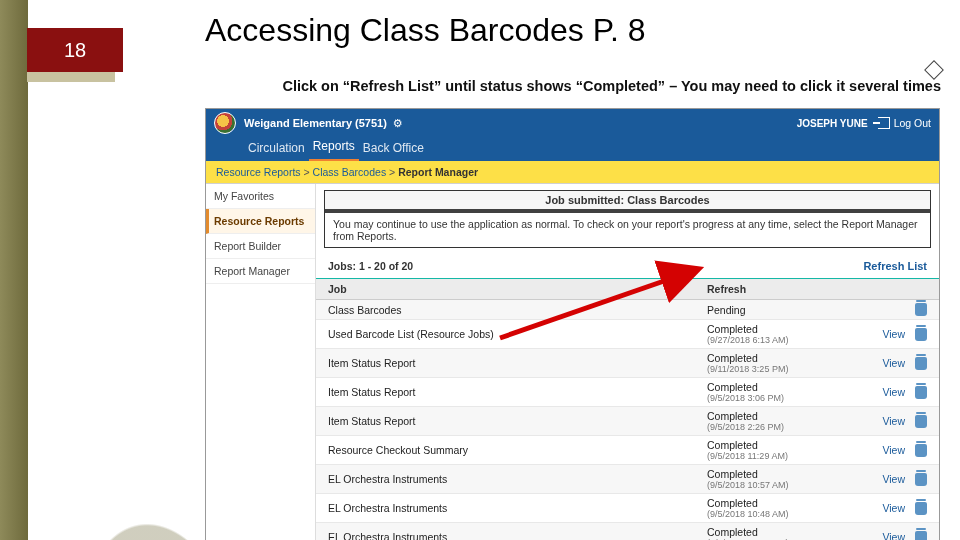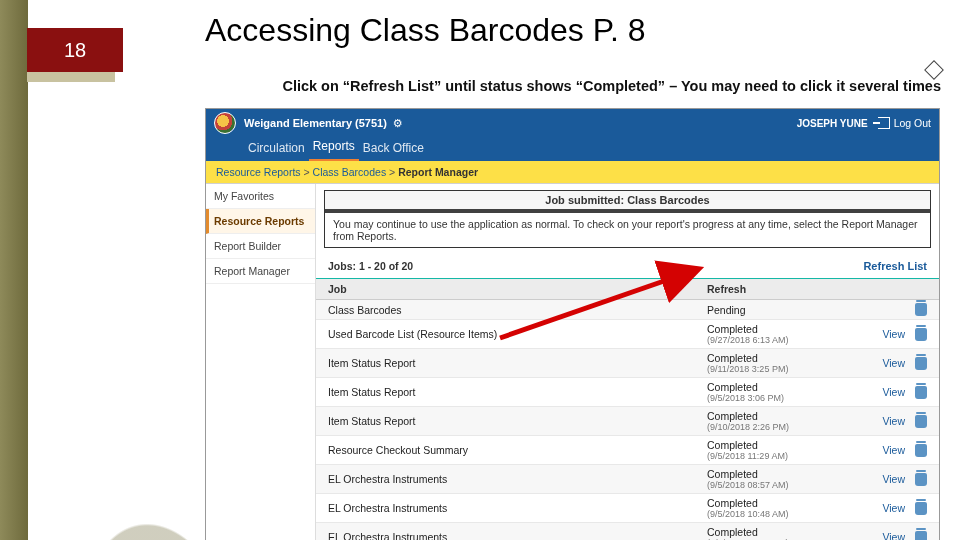--- a/index.html
+++ b/index.html
@@ -130,21 +130,21 @@
           <div class="job-row">
             <div class="job-name">Class Barcodes</div>
             <div class="job-status">
               <div class="done">Pending</div>
             </div>
             <div class="job-act">
               <div class="trash"></div>
             </div>
           </div>
           <div class="job-row">
-            <div class="job-name">Used Barcode List (Resource Items)</div>
+            <div class="job-name">Used Barcode List (Resource Jobs)</div>
             <div class="job-status">
               <div class="done">Completed</div>
               <div class="ts">(9/27/2018 6:13 AM)</div>
             </div>
             <div class="job-act">
               <span class="view-link">View</span>
               <div class="trash"></div>
             </div>
           </div>
           <div class="job-row">
@@ -166,21 +166,21 @@
             </div>
             <div class="job-act">
               <span class="view-link">View</span>
               <div class="trash"></div>
             </div>
           </div>
           <div class="job-row">
             <div class="job-name">Item Status Report</div>
             <div class="job-status">
               <div class="done">Completed</div>
-              <div class="ts">(9/10/2018 2:26 PM)</div>
+              <div class="ts">(9/5/2018 2:26 PM)</div>
             </div>
             <div class="job-act">
               <span class="view-link">View</span>
               <div class="trash"></div>
             </div>
           </div>
           <div class="job-row">
             <div class="job-name">Resource Checkout Summary</div>
             <div class="job-status">
               <div class="done">Completed</div>
@@ -188,21 +188,21 @@
             </div>
             <div class="job-act">
               <span class="view-link">View</span>
               <div class="trash"></div>
             </div>
           </div>
           <div class="job-row">
             <div class="job-name">EL Orchestra Instruments</div>
             <div class="job-status">
               <div class="done">Completed</div>
-              <div class="ts">(9/5/2018 08:57 AM)</div>
+              <div class="ts">(9/5/2018 10:57 AM)</div>
             </div>
             <div class="job-act">
               <span class="view-link">View</span>
               <div class="trash"></div>
             </div>
           </div>
           <div class="job-row">
             <div class="job-name">EL Orchestra Instruments</div>
             <div class="job-status">
               <div class="done">Completed</div>

